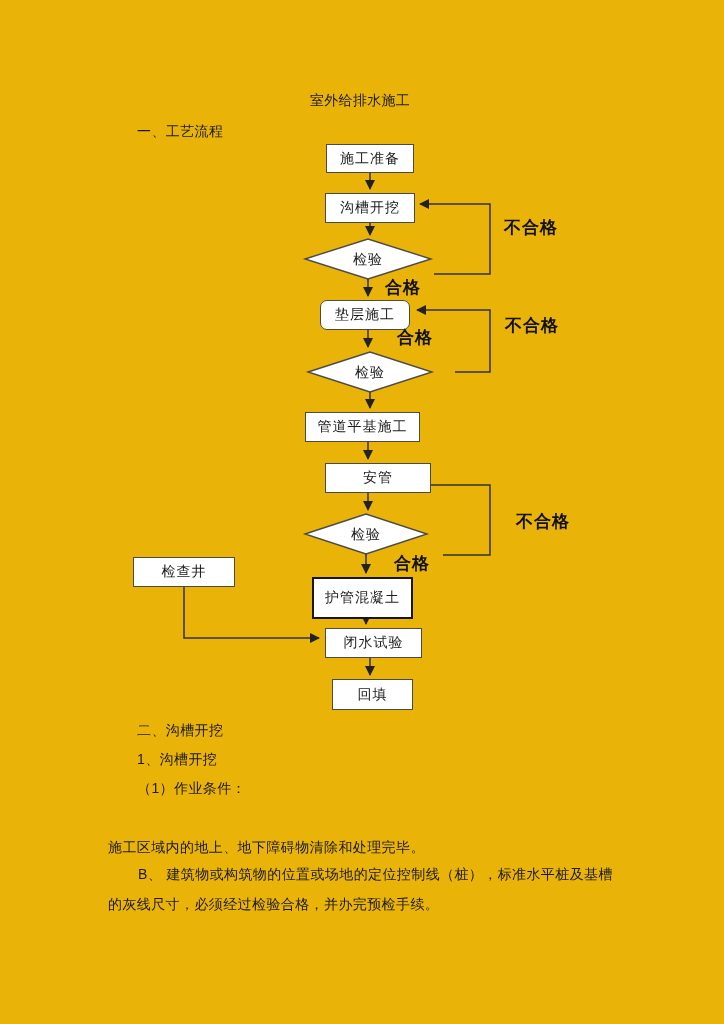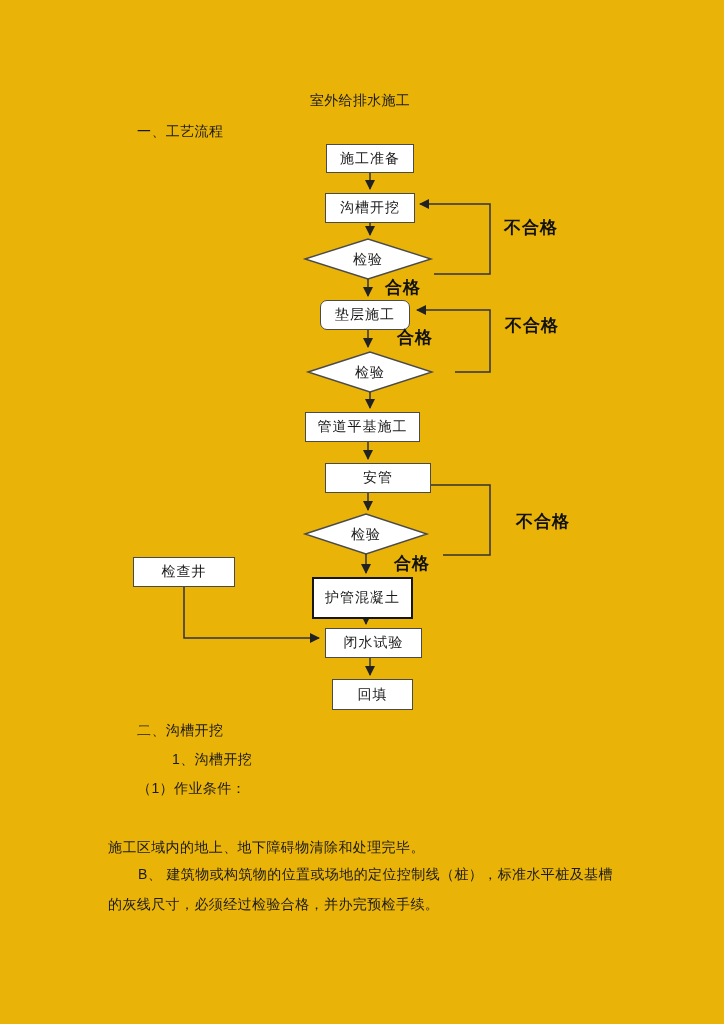--- a/index.html
+++ b/index.html
@@ -88,19 +88,19 @@
   <div class="fbox" style="left:332px; top:679px; width:81px; height:31px;">回填</div>
 
   <div class="plabel" style="left:385px; top:279px;">合格</div>
   <div class="plabel" style="left:397px; top:329px;">合格</div>
   <div class="plabel" style="left:394px; top:555px;">合格</div>
   <div class="plabel" style="left:504px; top:219px;">不合格</div>
   <div class="plabel" style="left:505px; top:317px;">不合格</div>
   <div class="plabel" style="left:516px; top:513px;">不合格</div>
 
   <div class="tline" style="left:137px; top:722px;">二、沟槽开挖</div>
-  <div class="tline" style="left:137px; top:751px;margin-left:35px;">1、沟槽开挖</div>
+  <div class="tline" style="left:137px; top:751px;">1、沟槽开挖</div>
   <div class="tline" style="left:137px; top:780px;">（1）作业条件：</div>
   <div class="tline" style="left:108px; top:839px;">施工区域内的地上、地下障碍物清除和处理完毕。</div>
   <div class="tline" style="left:138px; top:866px;">B、 建筑物或构筑物的位置或场地的定位控制线（桩），标准水平桩及基槽</div>
   <div class="tline" style="left:108px; top:896px;">的灰线尺寸，必须经过检验合格，并办完预检手续。</div>
 
 </div>
 
 </body></html>

